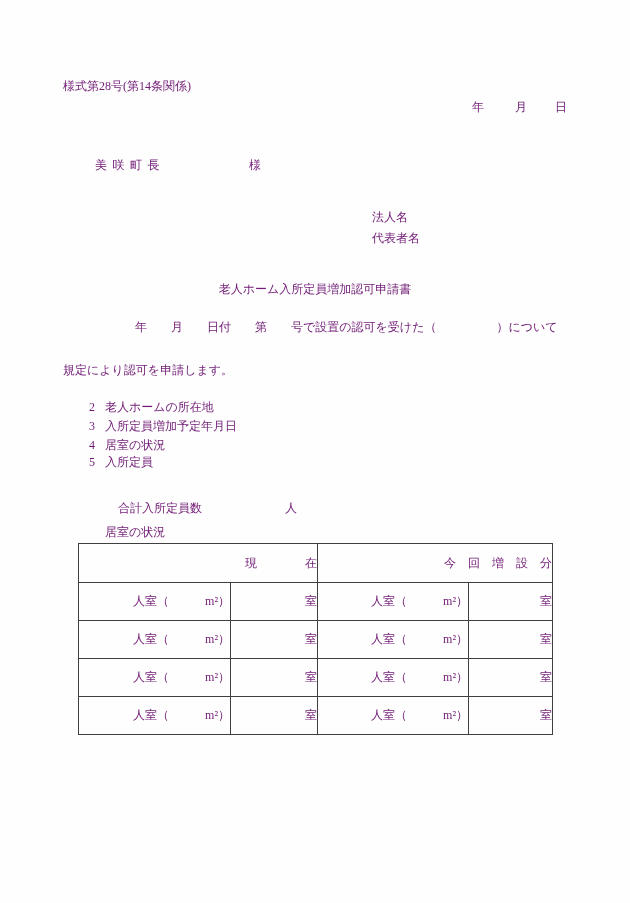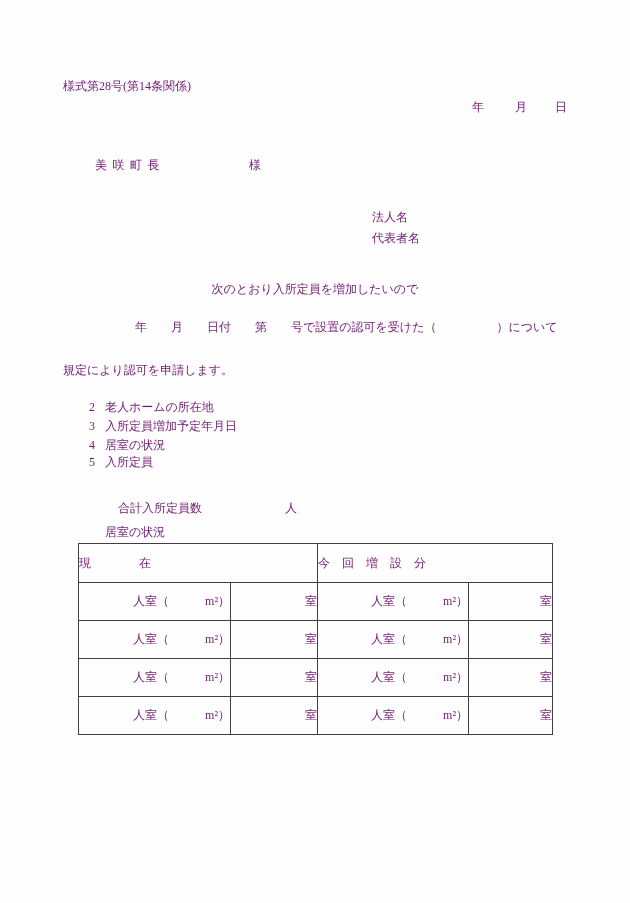--- a/index.html
+++ b/index.html
@@ -29,40 +29,40 @@
     width:474px;border-collapse:collapse;table-layout:fixed;
   }
   table.rooms th,table.rooms td{
     border:1px solid #3f3f3f;
     font-weight:normal;
     font-size:12px;
     white-space:pre;
     padding:0;
     overflow:hidden;
   }
-  table.rooms th{height:38px;text-align:left;vertical-align:middle;}
+  table.rooms th{height:38px;text-align:right;vertical-align:middle;}
   table.rooms td{height:37px;vertical-align:middle;}
   td.room{text-align:right;padding-right:18px;}
   td.count{text-align:right;padding-right:8px;}
 </style>
 </head>
 <body>
 
 <div class="page">
 
   <div class="abs" style="left:63px;top:79px;">様式第28号(第14条関係)</div>
 
   <div class="abs" style="left:472px;top:100px;"><span>年</span><span class="date-part-month">月</span><span class="date-part-day">日</span></div>
 
   <div class="abs" style="left:95px;top:158px;"><span class="spaced-name">美咲町長</span><span class="honorific">様</span></div>
 
   <div class="abs" style="left:372px;top:210px;">法人名</div>
   <div class="abs" style="left:372px;top:231px;">代表者名</div>
 
-  <div class="abs title" style="left:0px;top:282px;">次のとおり入所定員を増加したいので</div>
+  <div class="abs title" style="left:0px;top:282px;">老人ホーム入所定員増加認可申請書</div>
 
   <div class="abs" style="left:63px;top:320px;">　　　　　　年　　月　　日付　　第　　号で設置の認可を受けた（　　　　　）について</div>
   <div class="abs" style="left:63px;top:363px;">規定により認可を申請します。</div>
 
   <div class="abs" style="left:89px;top:400px;"><span class="list-num">2</span><span>老人ホームの所在地</span></div>
   <div class="abs" style="left:89px;top:419px;"><span class="list-num">3</span><span>入所定員増加予定年月日</span></div>
   <div class="abs" style="left:89px;top:438px;"><span class="list-num">4</span><span>居室の状況</span></div>
   <div class="abs" style="left:89px;top:455px;"><span class="list-num">5</span><span>入所定員</span></div>
 
 

